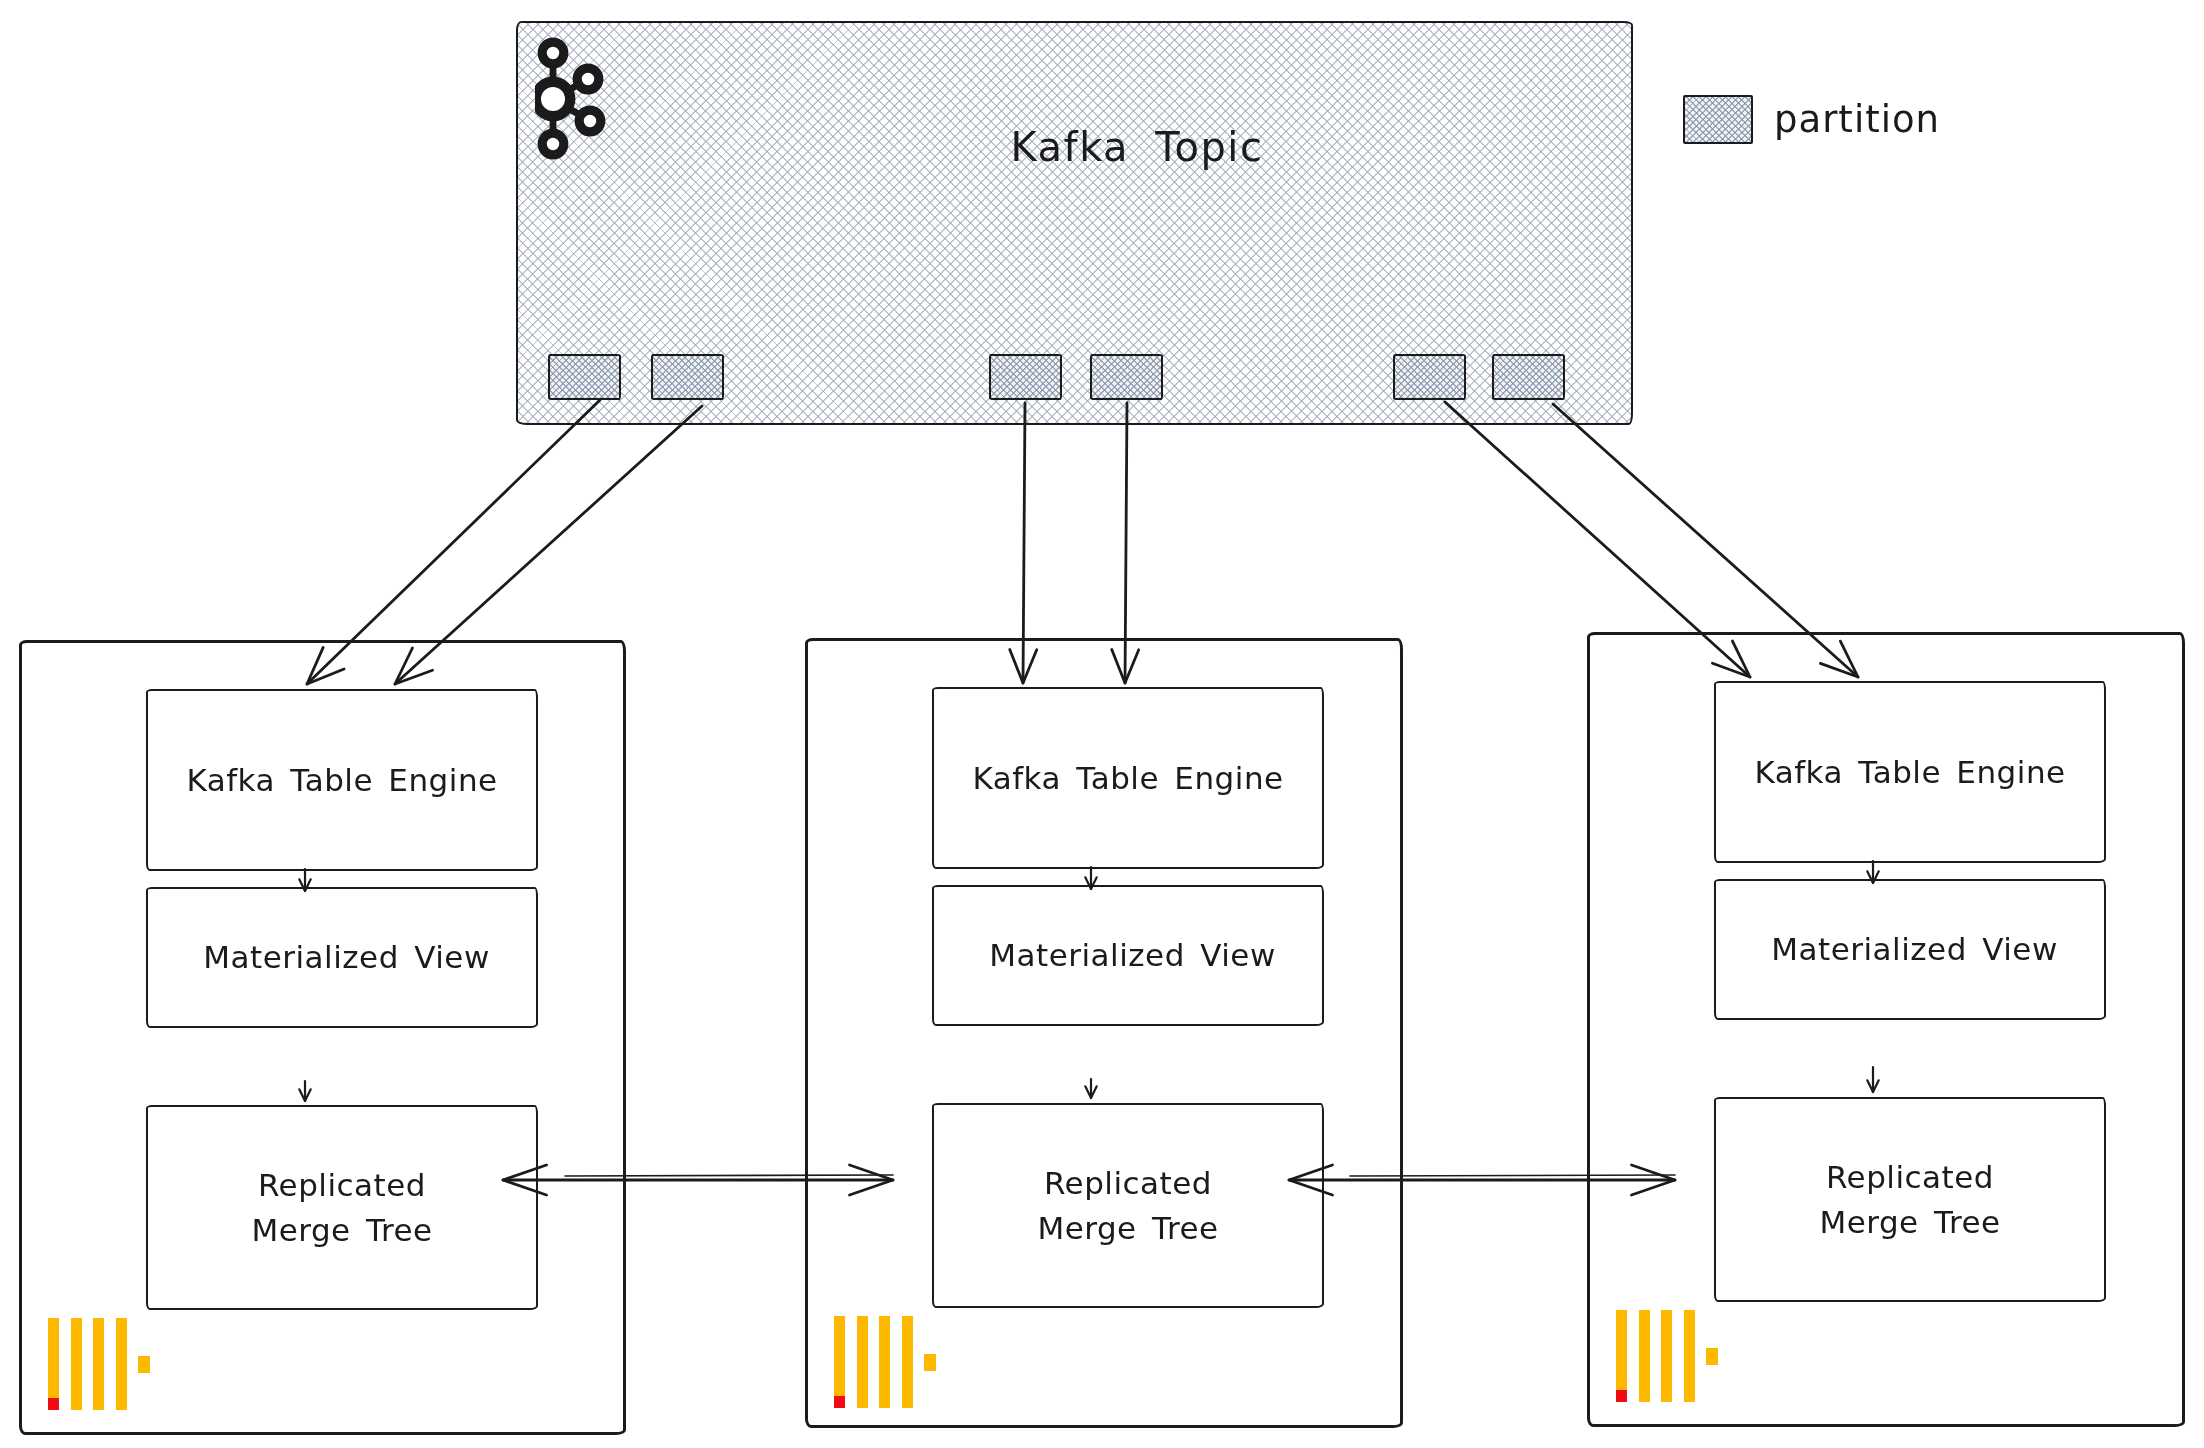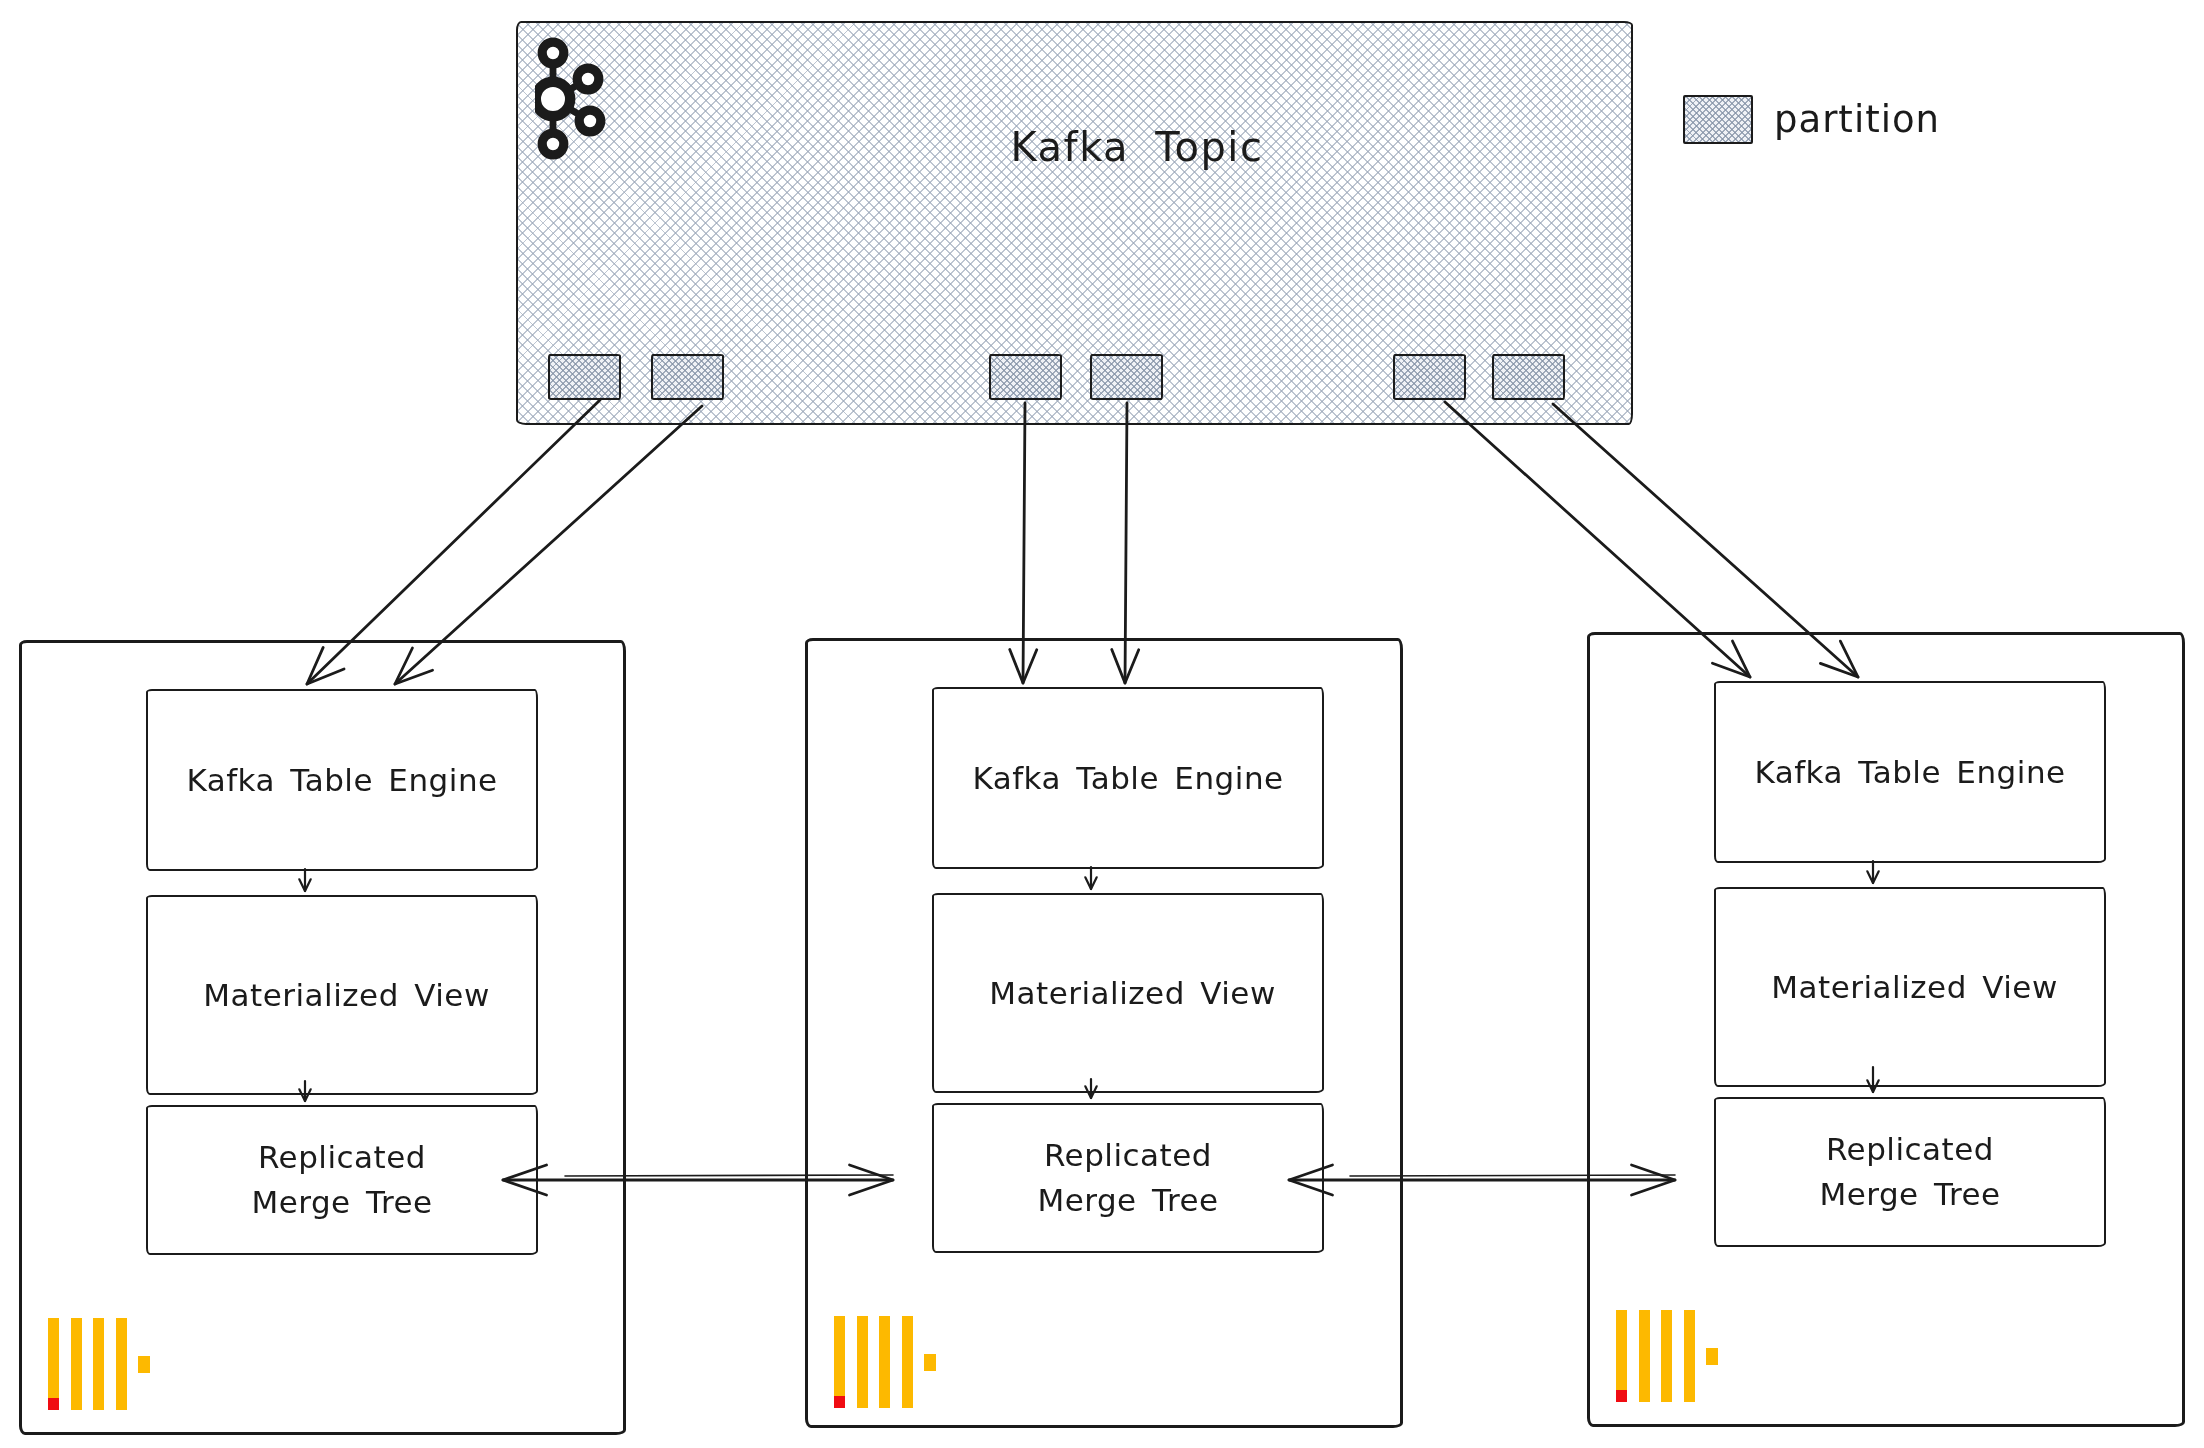--- a/index.html
+++ b/index.html
@@ -48,22 +48,22 @@
     position:absolute;box-sizing:border-box;background:#fff;
     border:3px solid var(--ink);border-radius:8px 5px 10px 6px / 5px 11px 5px 9px;
   }
   .inner-box{
     position:absolute;left:90px;width:392px;box-sizing:border-box;background:#fff;
     border:2.6px solid var(--ink);border-radius:6px 3px 8px 4px / 3px 9px 4px 7px;
     display:flex;flex-direction:column;align-items:center;justify-content:center;
     font-size:31px;letter-spacing:.5px;word-spacing:5px;text-align:center;line-height:1.45;margin-left:34px;
   }
   .box-kte{top:46px;height:182px;}
-  .box-mv{top:252px;height:200px;padding-left:9px;}
-  .box-rmt{top:462px;height:150px;}
+  .box-mv{top:244px;height:141px;padding-left:9px;}
+  .box-rmt{top:462px;height:205px;}
   
   .ch-logo{position:absolute;left:26px;top:675px;width:103px;height:92px;}
   .ch-bar{position:absolute;top:0;width:11px;height:92px;background:var(--ch-yellow);}
   .ch-bar-red{position:absolute;width:11px;height:12px;bottom:0;background:var(--ch-red);}
   .ch-nub{position:absolute;left:90px;top:38px;width:12px;height:17px;background:var(--ch-yellow);}
   .arrow-layer{position:absolute;left:0;top:0;pointer-events:none;}
 </style>
 </head>
 <body>
 

